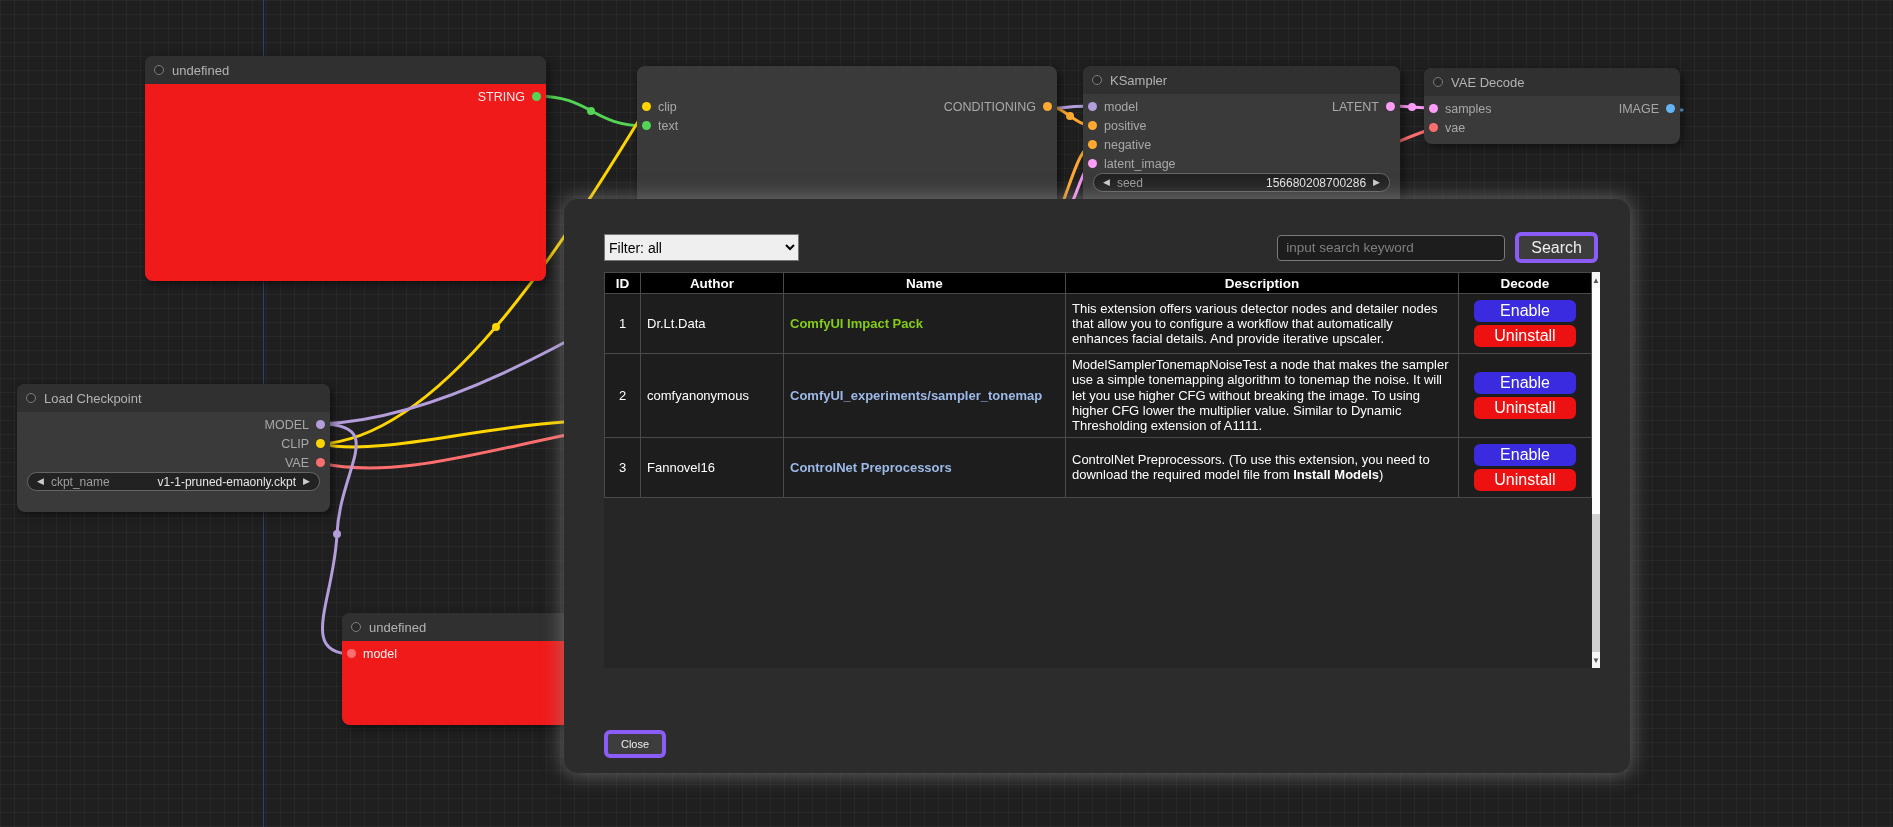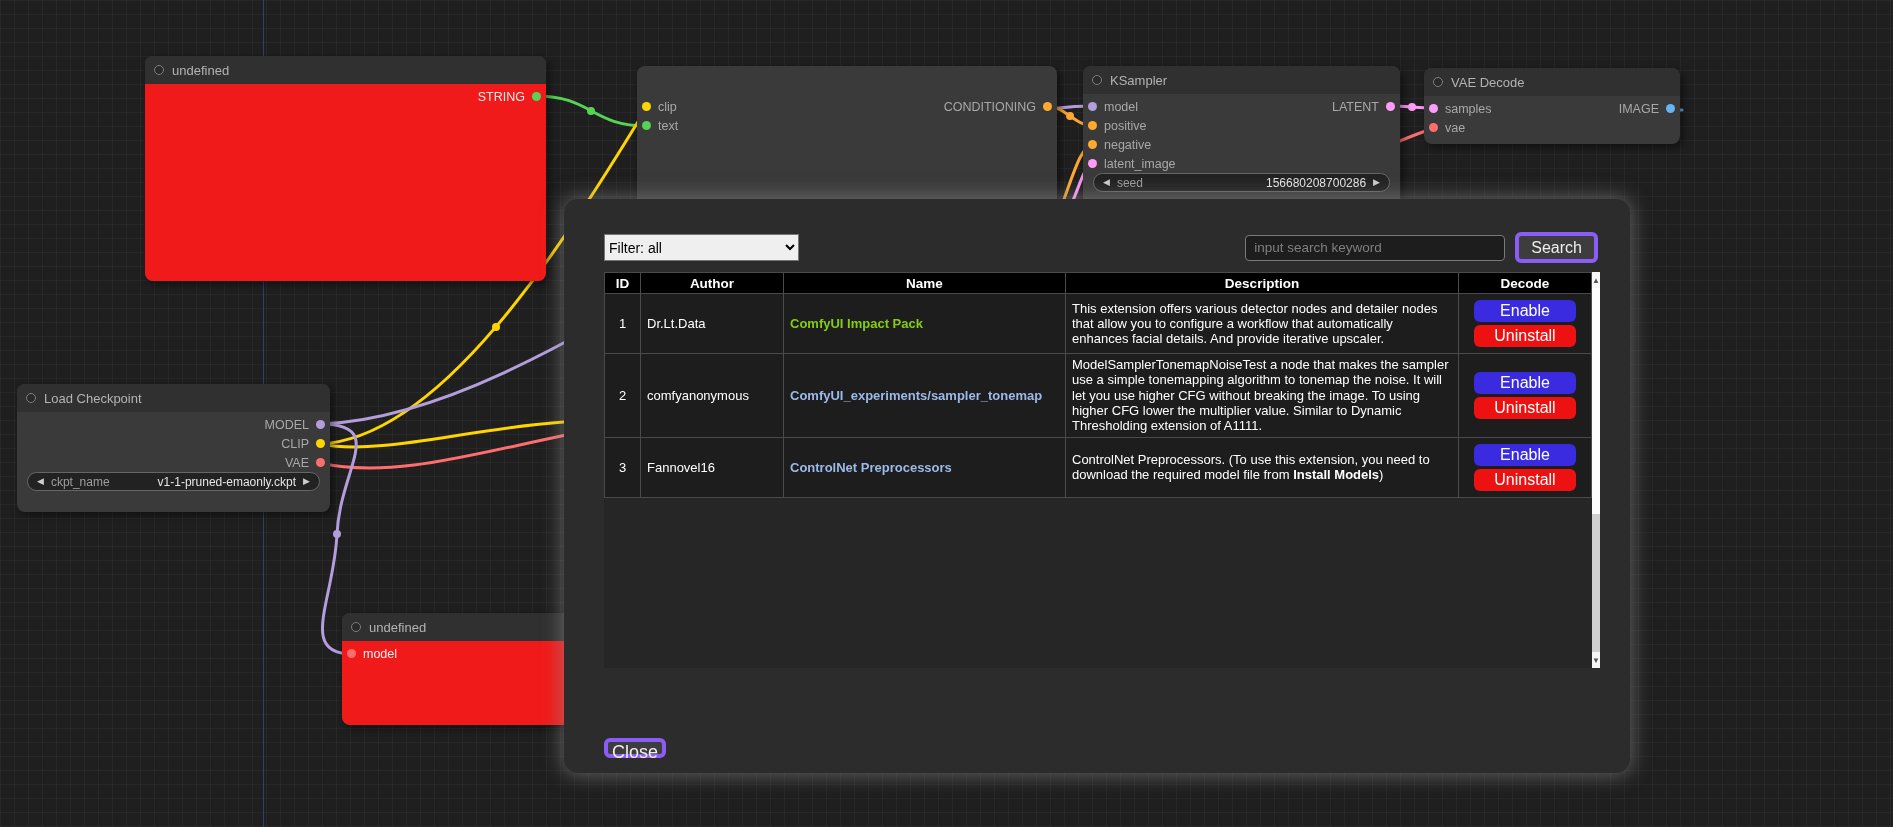--- a/index.html
+++ b/index.html
@@ -36,27 +36,27 @@
   .widget .w-label{color:#9e9e9e}
   .widget .w-value{margin-left:auto;color:#e6e6e6}
 
   
   .dialog{position:absolute;left:564px;top:199px;width:1066px;height:574px;z-index:10;
     background:#2c2c2c;border-radius:14px;box-shadow:0 0 20px 2px rgba(150,150,150,.55);
     padding:34px 32px 15px 40px;display:flex;flex-direction:column;color:#fff}
   .dlg-toolbar{height:29px;display:flex;align-items:center;margin-bottom:10px}
   .filter-select{width:195px;height:27px;font-size:14px;font-family:Liberation Sans, sans-serif;border-radius:0}
   .dlg-spacer{flex:1}
-  .search-input{width:260px;height:26px;margin-right:10px;background:#1d1d1d;border:1px solid #7a7a7a;
+  .search-input{width:228px;height:26px;margin-right:10px;background:#1d1d1d;border:1px solid #7a7a7a;
     border-radius:4px;color:#ddd;font-size:13.5px;padding:0 8px;font-family:"Liberation Sans",sans-serif}
   .search-input::placeholder{color:#7f7f7f}
   .gbtn{background:#3d3d3d;border:4px solid #8b5cf6;border-radius:6px;color:#eee;
     font-family:"Liberation Sans",sans-serif;cursor:pointer}
   .search-btn{height:31px;padding:0 12px;font-size:16px}
-  .close-btn{margin-top:auto;align-self:flex-start;width:62px;height:20px;font-size:18px}
+  .close-btn{margin-top:auto;align-self:flex-start;width:62px;height:28px;font-size:11px}
 
   .table-area{display:flex;height:396px;background:#262626}
   table.ext{width:987px;border-collapse:collapse;table-layout:fixed;align-self:flex-start;background:#1d1d1d}
   table.ext th{background:#000;color:#fff;font-size:13.5px;font-weight:bold;height:21px;
     border:1px solid #4a4a4a;text-align:center}
   table.ext td{border:1px solid #4a4a4a;color:#fff;font-size:13px;padding:3px 6px;vertical-align:middle}
   td.c-id{text-align:center}
   td.c-name a{font-weight:bold;text-decoration:none;font-size:13px}
   td.c-desc{line-height:1.18}
   td.c-install{text-align:center}

